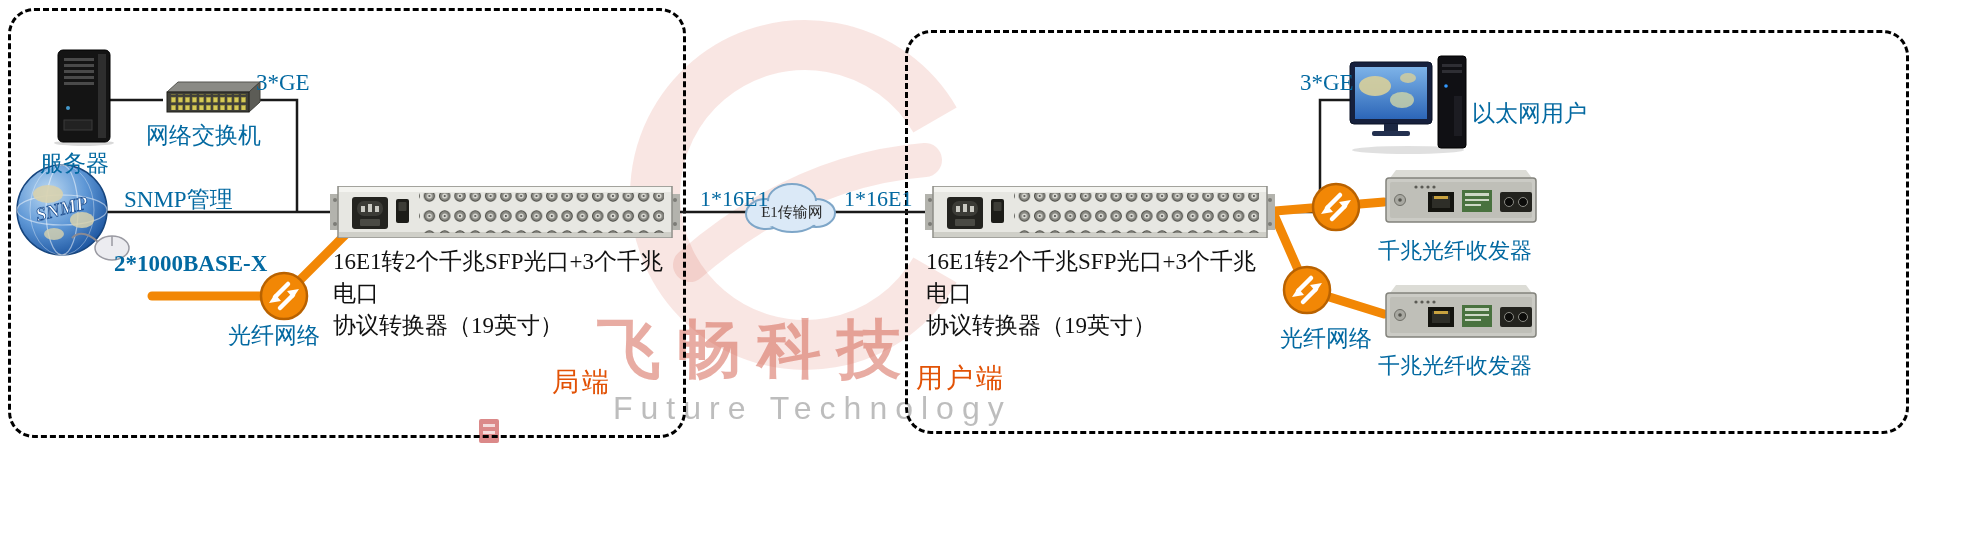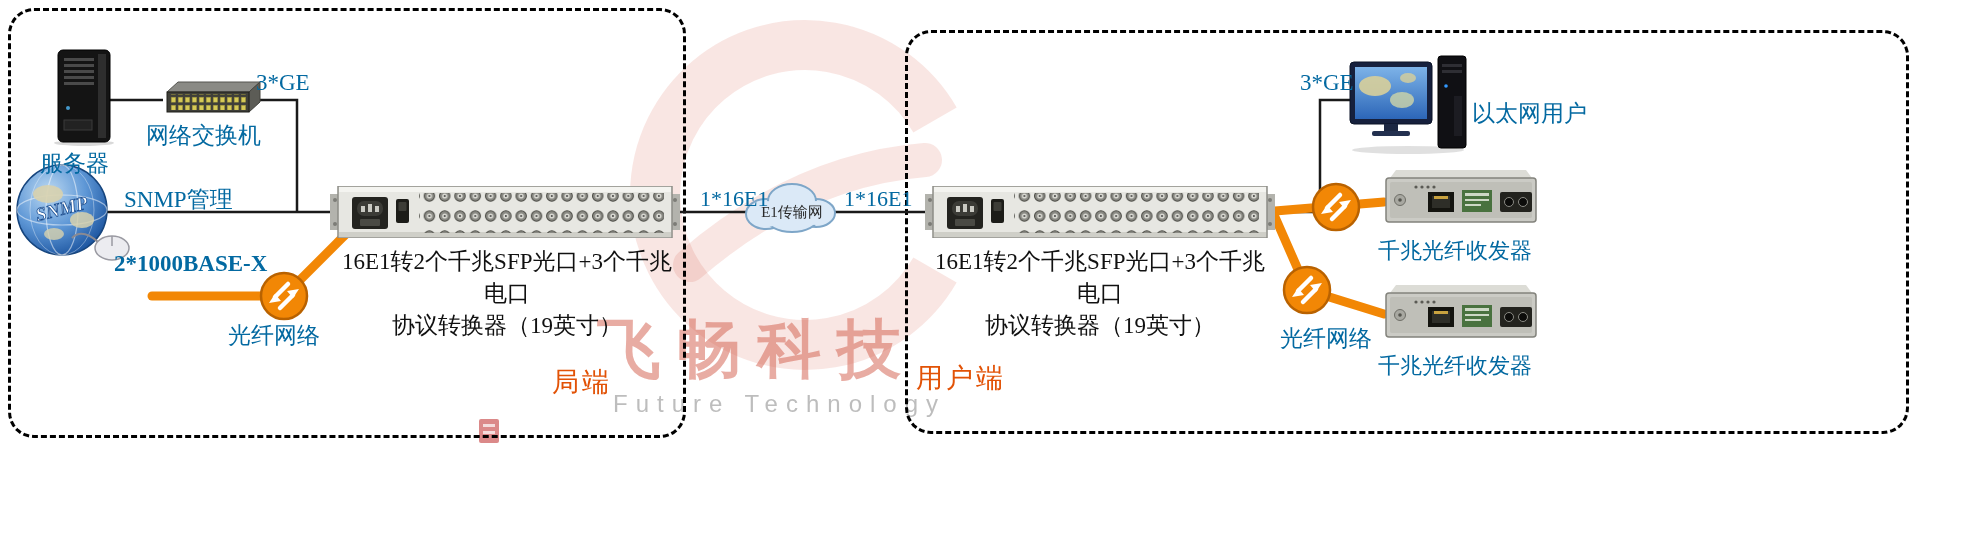--- a/index.html
+++ b/index.html
@@ -31,21 +31,21 @@
     position:absolute;
     font-size:27px;
     letter-spacing:3px;
     color:#e25206;
     z-index:4;
     white-space:nowrap;
   }
   .caption{
     position:absolute;
     width:348px;
-    text-align:center;
+    text-align:left;
     font-size:23px;
     line-height:1.4;
     z-index:4;
   }
   #overlay{
     position:absolute;left:0;top:0;width:1980px;height:560px;
     z-index:2;
   }
   #watermark-layer{
     position:absolute;left:0;top:0;width:1980px;height:560px;
@@ -53,21 +53,21 @@
   }
   .wm-brand{
     position:absolute;left:597px;top:306px;
     font-size:64px;font-weight:bold;
     letter-spacing:16px;
     color:rgba(214,103,88,0.55);
     z-index:0;white-space:nowrap;
   }
   .wm-sub{
     position:absolute;left:613px;top:390px;
-    font-size:24px;letter-spacing:8px;
+    font-size:32px;letter-spacing:8px;
     color:rgba(178,178,178,0.85);
     font-family:"Liberation Sans","DejaVu Sans",sans-serif;
     z-index:0;white-space:nowrap;
   }
 </style>
 </head>
 <body>
 
 <div id="canvas">
 

